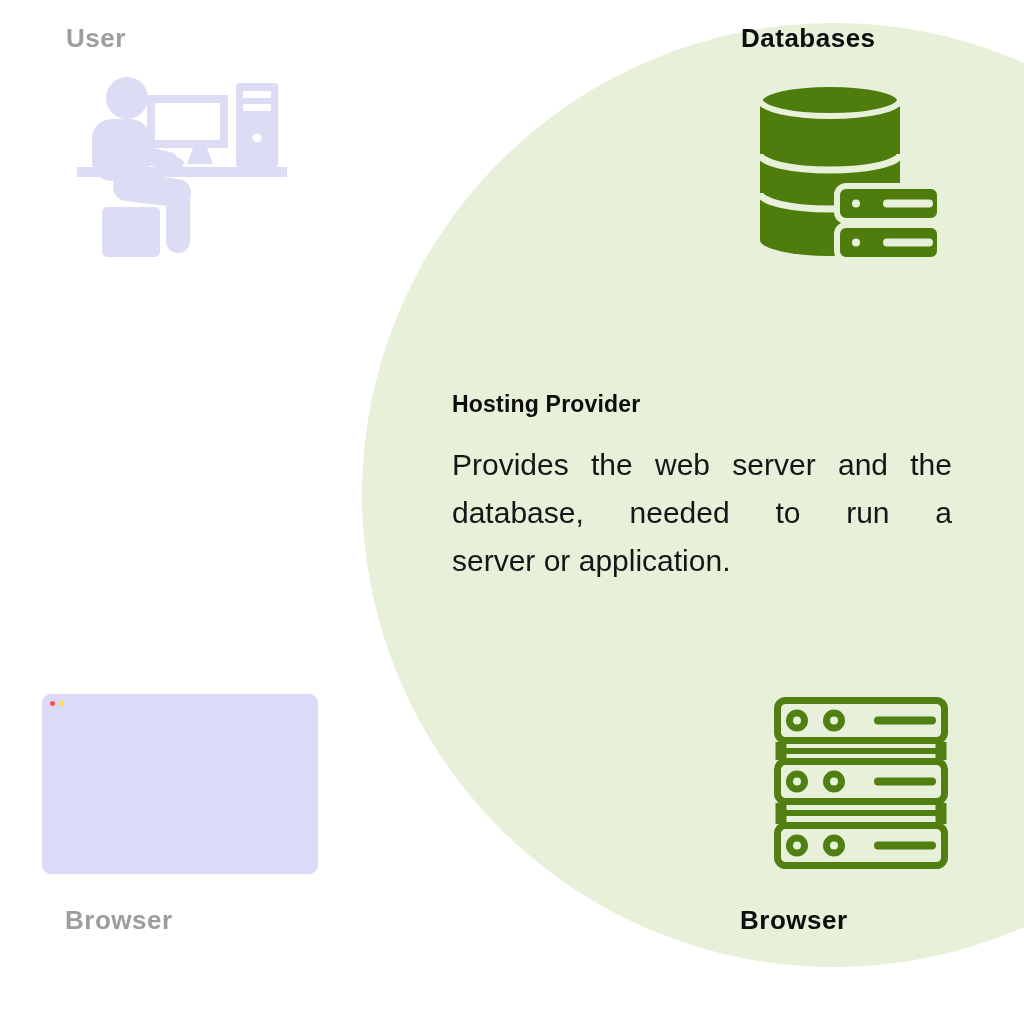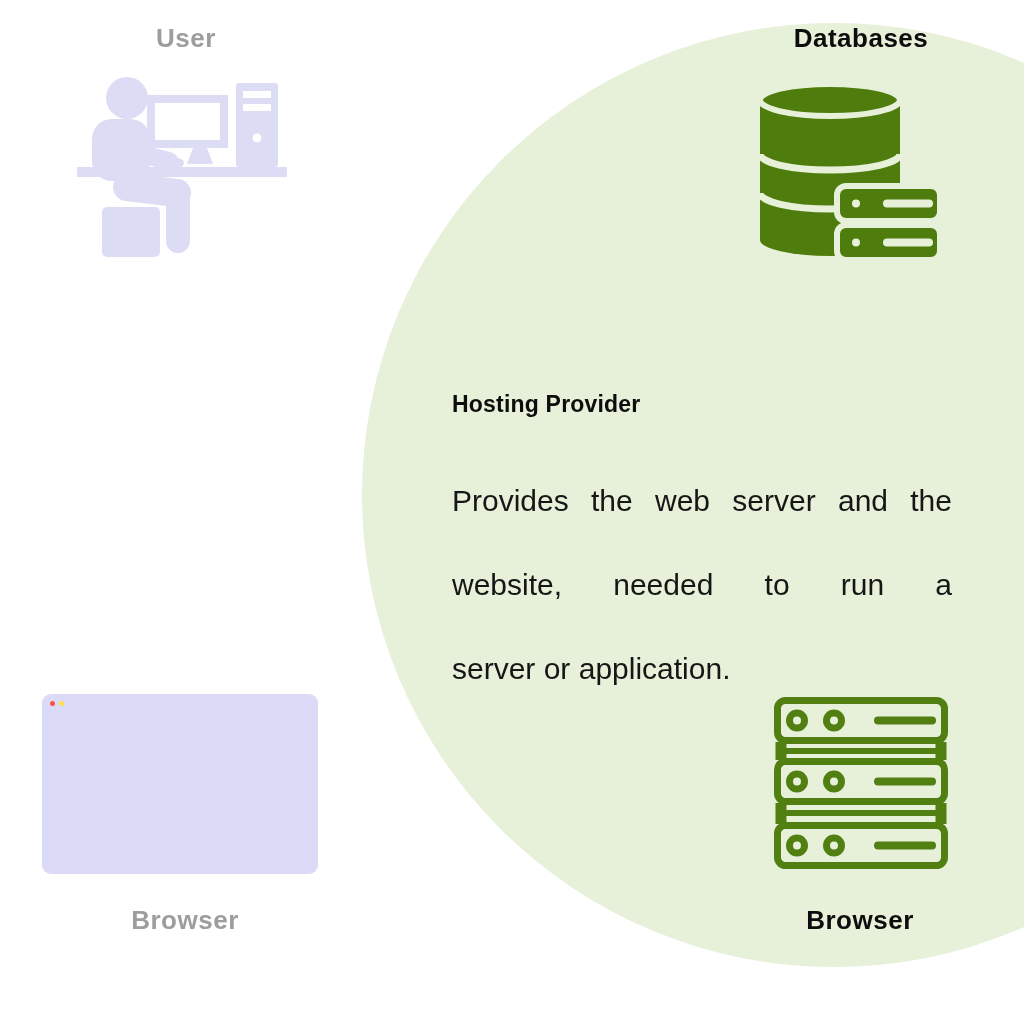--- a/index.html
+++ b/index.html
@@ -6,35 +6,35 @@
   .stage{
     position:relative;width:1024px;height:1024px;overflow:hidden;background:#fff;
     font-family:"Liberation Sans", sans-serif;
   }
   .circle{
     position:absolute;left:362px;top:23px;width:944px;height:944px;border-radius:50%;
     background:var(--circle-bg,#e7f0d9);
   }
   .abs{position:absolute;}
   .label{
-    position:absolute;width:240px;text-align:center;
+    position:absolute;width:240px;text-align:left;
     font-size:26px;font-weight:bold;letter-spacing:0.5px;line-height:30px;
   }
   .label.gray{color:var(--label-gray,#9d9d9d);}
   .label.dark{color:var(--label-black,#0d0d0d);}
   .hosting-title{
     position:absolute;left:452px;top:389px;
     font-size:23px;font-weight:bold;line-height:30px;color:var(--label-black,#0d0d0d);
     letter-spacing:0.2px;
   }
   .hosting-desc{
     position:absolute;left:452px;top:441px;width:500px;
     font-size:30px;line-height:48px;color:var(--body-text,#161616);
   }
-  .pline{text-align:justify;text-align-last:justify;margin-top:36px;}
+  .pline{text-align:justify;text-align-last:justify;}
   .pline.last{text-align-last:left;}
   .browser{
     position:absolute;left:42px;top:694px;width:276px;height:180px;border-radius:9px;
     background:var(--browser-fill,#dbdbf8);
   }
   .dot{position:absolute;width:5px;height:5px;border-radius:50%;top:7px;}
   .dot.red{left:8px;background:var(--dot-red,#ff4f4a);}
   .dot.yellow{left:17px;background:var(--dot-yellow,#ffe04a);}
   
   .f-lav{fill:var(--lavender,#dcdcf5);}
@@ -91,21 +91,21 @@
     <rect class="f-green-sbg" x="84" y="145" width="103" height="35" rx="9" stroke-width="6"></rect>
     <circle class="f-bg" cx="103" cy="123.5" r="4"></circle>
     <circle class="f-bg" cx="103" cy="162.5" r="4"></circle>
     <rect class="f-bg" x="130" y="119.5" width="50" height="8" rx="4"></rect>
     <rect class="f-bg" x="130" y="158.5" width="50" height="8" rx="4"></rect>
   </svg>
 
   <div class="hosting-title">Hosting Provider</div>
   <div class="hosting-desc">
     <div class="pline">Provides the web server and the</div>
-    <div class="pline">website, needed to run a</div>
+    <div class="pline">database, needed to run a</div>
     <div class="pline last">server or application.</div>
   </div>
 
   <div class="browser">
     <span class="dot red"></span>
     <span class="dot yellow"></span>
   </div>
   <div class="label gray" style="left:65px;top:905px;">Browser</div>
 
   <svg class="abs" style="left:766px;top:694px;" width="190" height="182" viewBox="0 0 190 182" aria-hidden="true">

